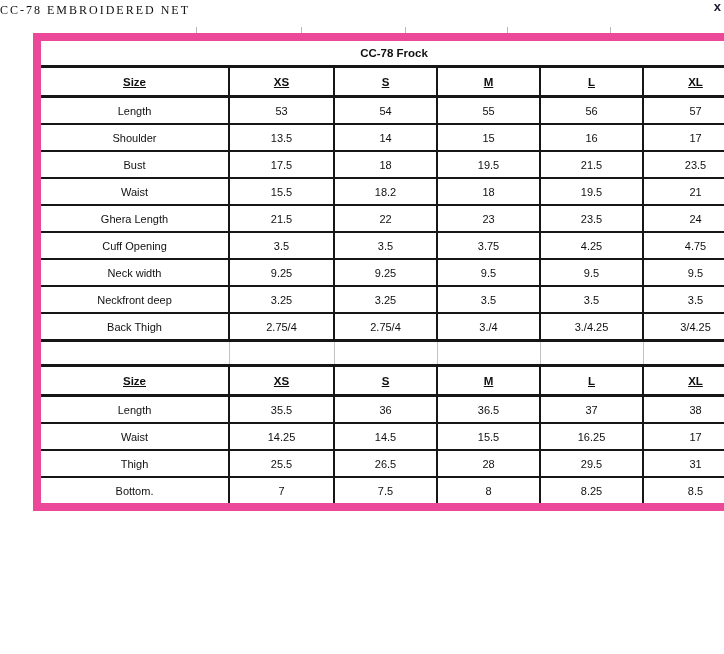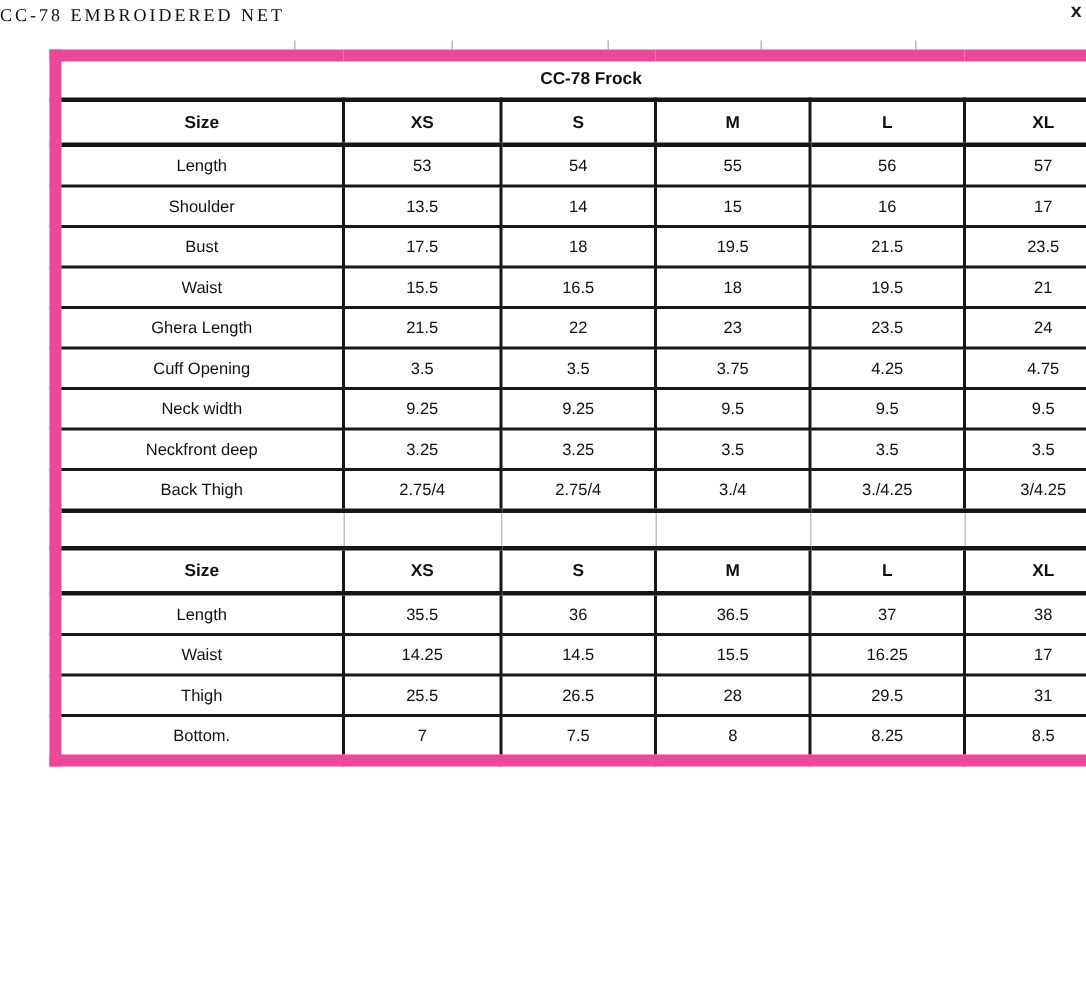--- a/index.html
+++ b/index.html
@@ -24,21 +24,21 @@
     border:8px solid #ec4899;
     margin-left:29px;
   }
   table.chart td{
     border:2px solid #161616;text-align:center;vertical-align:middle;
     font-size:11px;color:#101010;padding:0;height:25px;overflow:hidden;
     white-space:nowrap;
   }
   table.chart td.b{font-weight:bold;font-size:11.5px;}
   tr.title-row td{height:24px;border-bottom:3px solid #161616;}
-  tr.hdr-row td{height:27px;font-weight:bold;font-size:11.5px;border-bottom:3px solid #161616;}
+  tr.hdr-row td{height:27px;font-weight:bold;font-size:11.5px;border-bottom:3px solid #161616;text-decoration:underline;}
   tr.spacer-row td{
     height:22px;border-top:3px solid #161616;border-bottom:3px solid #161616;
     border-left:1px solid #c2c2c2;border-right:1px solid #c2c2c2;
   }
 </style>
 </head>
 <body>
 
 <div class="title">CC-78 EMBROIDERED NET</div>
 <div class="close">x</div>
@@ -92,21 +92,21 @@
         <td>Bust</td>
         <td>17.5</td>
         <td>18</td>
         <td>19.5</td>
         <td>21.5</td>
         <td>23.5</td>
       </tr>
       <tr>
         <td>Waist</td>
         <td>15.5</td>
-        <td>16.5</td>
+        <td>18.2</td>
         <td>18</td>
         <td>19.5</td>
         <td>21</td>
       </tr>
       <tr>
         <td>Ghera Length</td>
         <td>21.5</td>
         <td>22</td>
         <td>23</td>
         <td>23.5</td>

